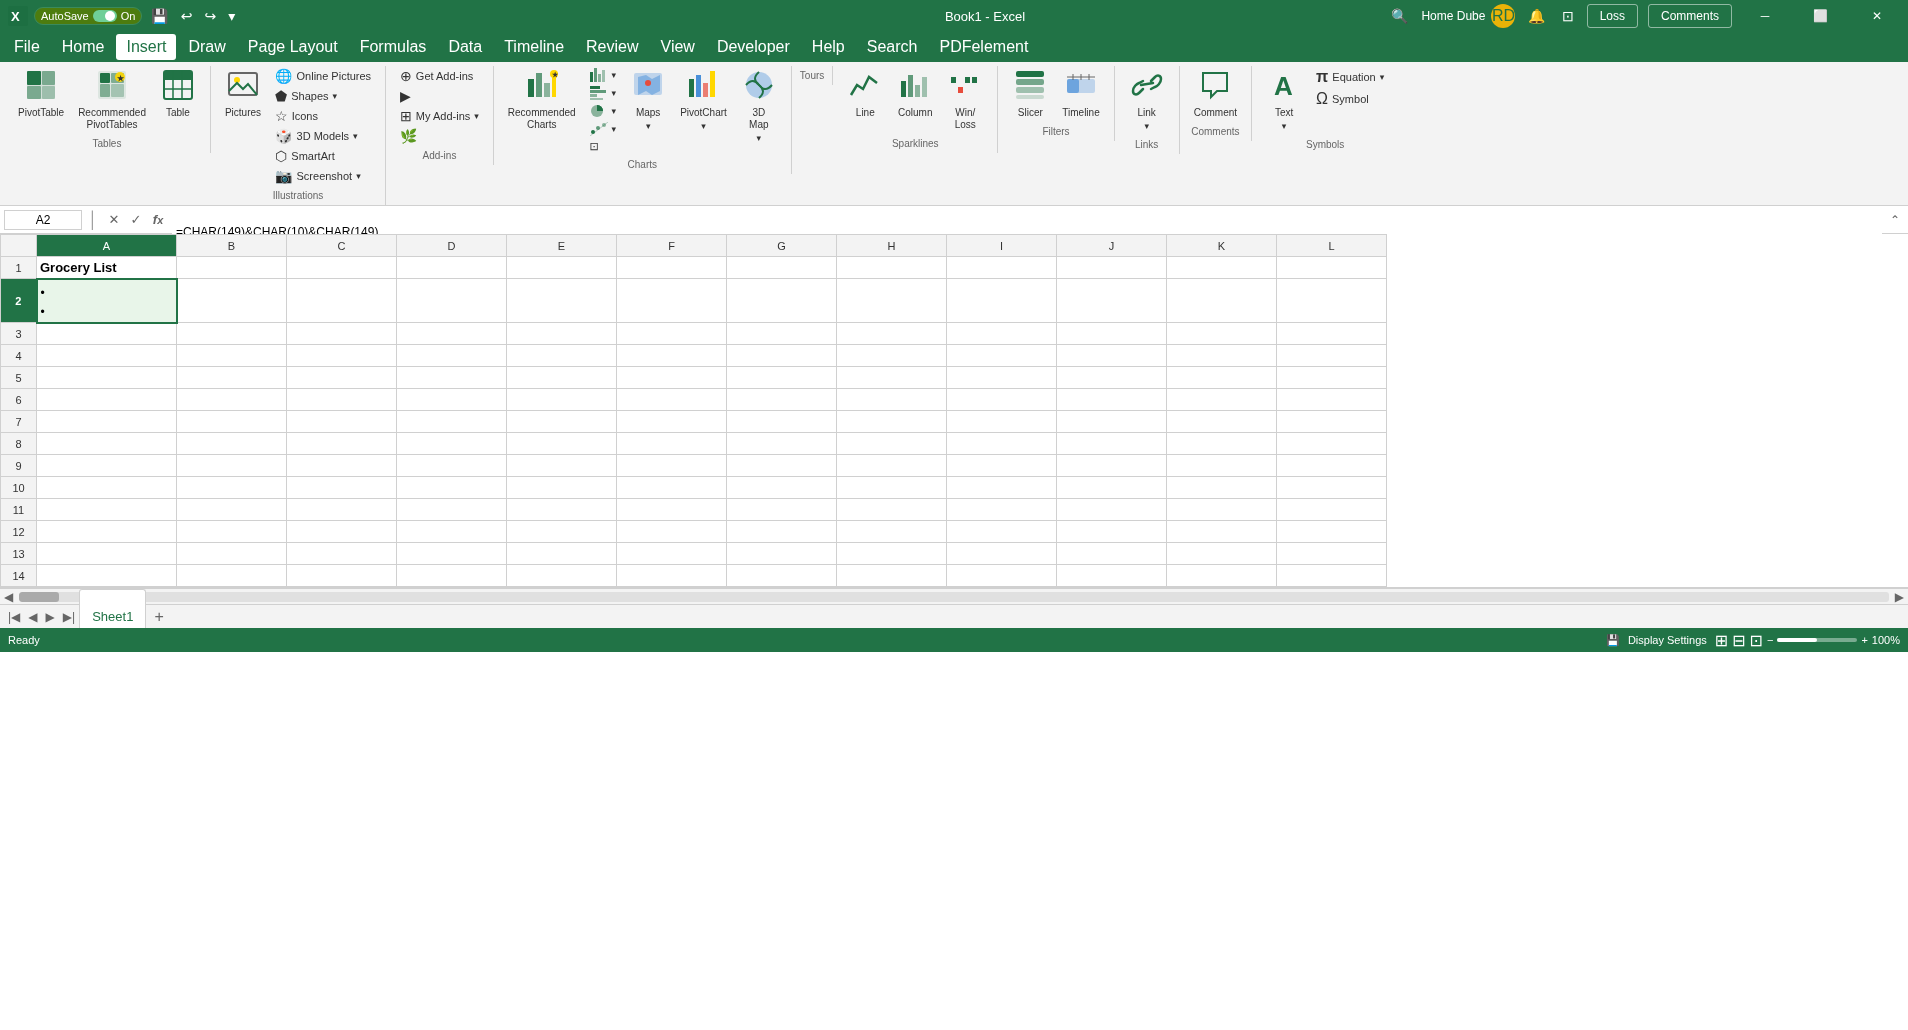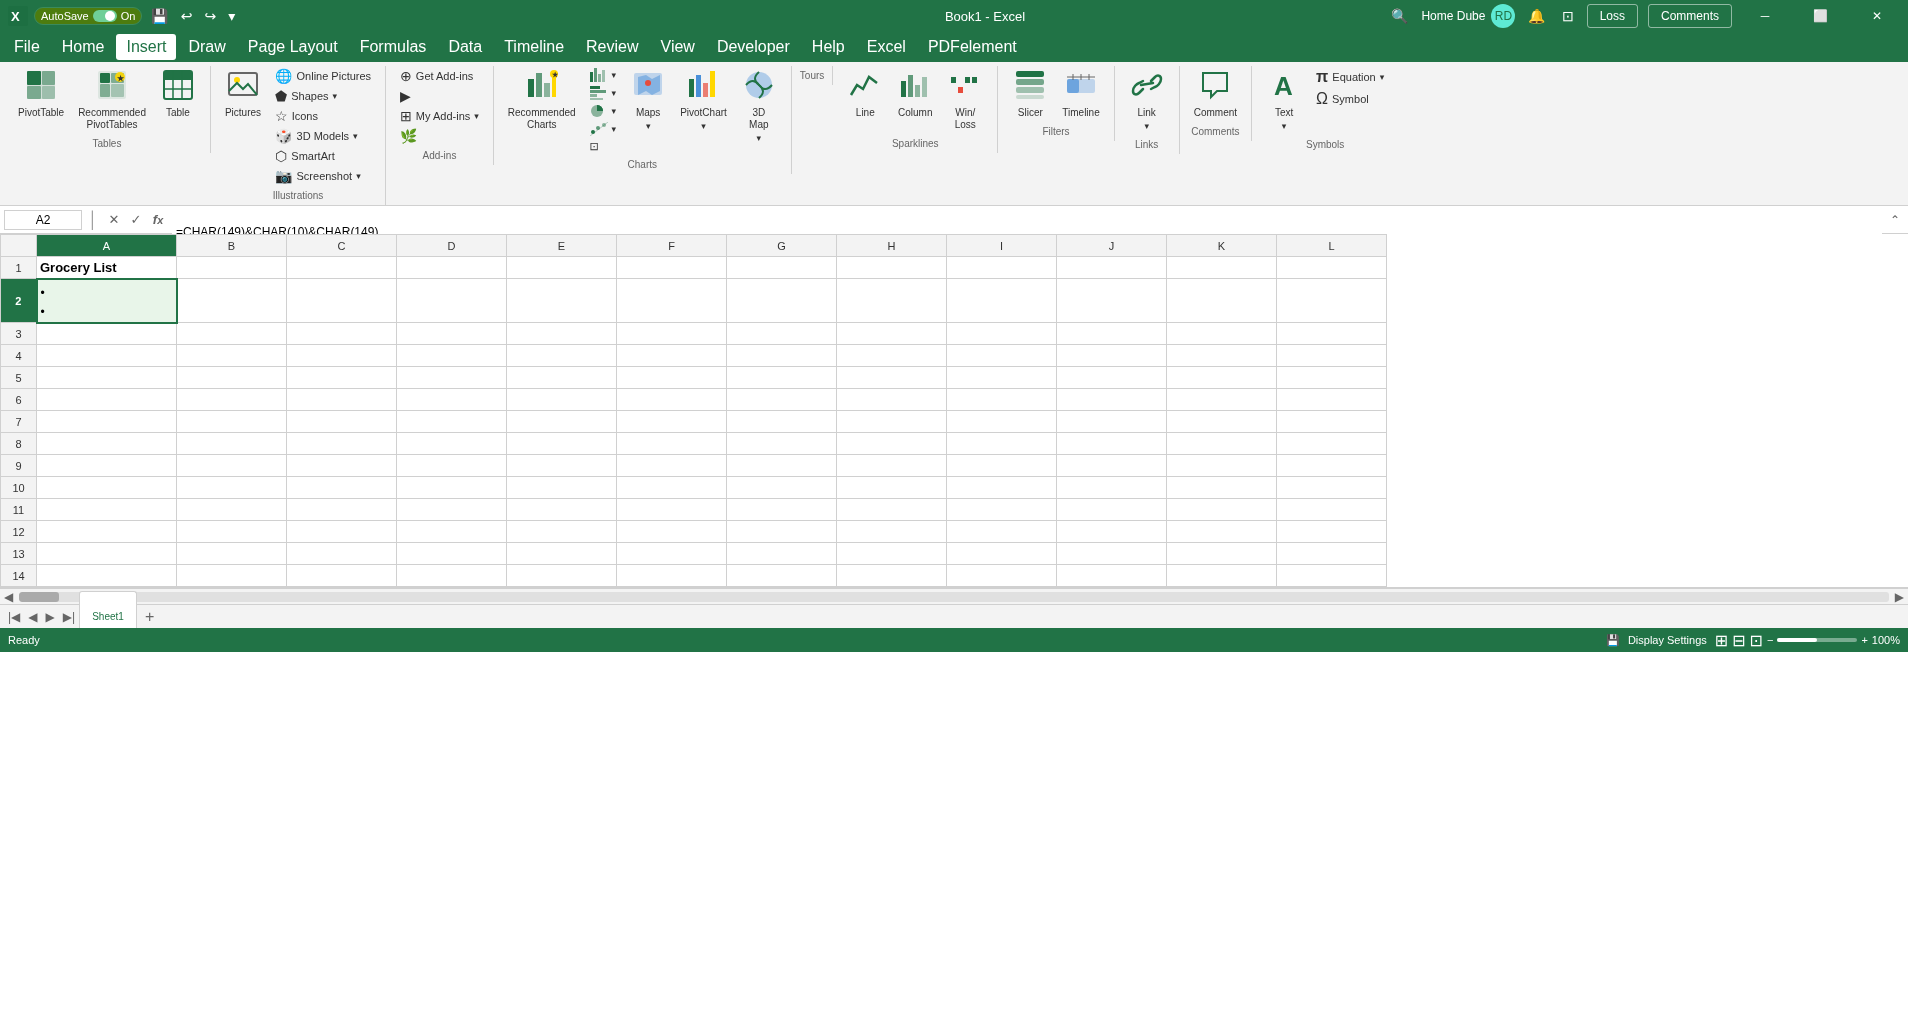--- a/index.html
+++ b/index.html
@@ -27,21 +27,21 @@
       font-size: 11px;
       display: flex;
       align-items: center;
       gap: 4px;
       color: white;
     }
     .toggle-on { background: #6fcf97; border-radius: 8px; width: 24px; height: 12px; display: inline-block; position: relative; }
     .toggle-on::after { content: ''; position: absolute; right: 2px; top: 1px; width: 10px; height: 10px; background: white; border-radius: 50%; }
     .win-btn { width: 46px; height: 32px; display: flex; align-items: center; justify-content: center; cursor: pointer; }
     .user-area { display: flex; align-items: center; gap: 6px; }
-    .user-avatar { width: 24px; height: 24px; border-radius: 50%; background: #5eead4; display: flex; align-items: center; justify-content: center; font-size: 12px; color: #217346; }
+    .user-avatar { width: 24px; height: 24px; border-radius: 50%; background: #eab308; display: flex; align-items: center; justify-content: center; font-size: 16px; color: #217346; }
 
     
     .menu-bar {
       background: #217346;
       color: white;
       height: 30px;
       display: flex;
       align-items: center;
       padding: 0 4px;
       gap: 2px;
@@ -242,21 +242,21 @@
       border-top: 1px solid #d0d0d0;
       height: 24px;
       padding: 0 4px;
     }
     .sheet-nav-btn { cursor: pointer; padding: 0 4px; color: #666; font-size: 12px; }
     .sheet-tab {
       padding: 19px 12px;
       background: white;
       border: 1px solid #d0d0d0;
       border-bottom: none;
-      font-size: 10px;
+      font-size: 13px;
       cursor: pointer;
       border-radius: 3px 3px 0 0;
       margin-right: 2px;
     }
     .sheet-tab.active { background: white; border-bottom: 2px solid white; color: #217346; font-weight: 500; }
     .add-sheet-btn { padding: 0 6px; cursor: pointer; color: #666; font-size: 16px; }
     .action-btn {
       padding: 4px 12px;
       border: 1px solid rgba(255,255,255,0.5);
       border-radius: 3px;
@@ -323,21 +323,21 @@
   <div class="menu-item active">Insert</div>
   <div class="menu-item">Draw</div>
   <div class="menu-item">Page Layout</div>
   <div class="menu-item">Formulas</div>
   <div class="menu-item">Data</div>
   <div class="menu-item">Timeline</div>
   <div class="menu-item">Review</div>
   <div class="menu-item">View</div>
   <div class="menu-item">Developer</div>
   <div class="menu-item">Help</div>
-  <div class="menu-item">Excel</div>
+  <div class="menu-item">Search</div>
   <div class="menu-item">PDFelement</div>
 </div>
 
 <div class="ribbon">
   <div class="ribbon-groups">
 
     <div class="ribbon-group">
       <div class="ribbon-group-items">
         <div class="ribbon-btn">
           <div class="icon">

